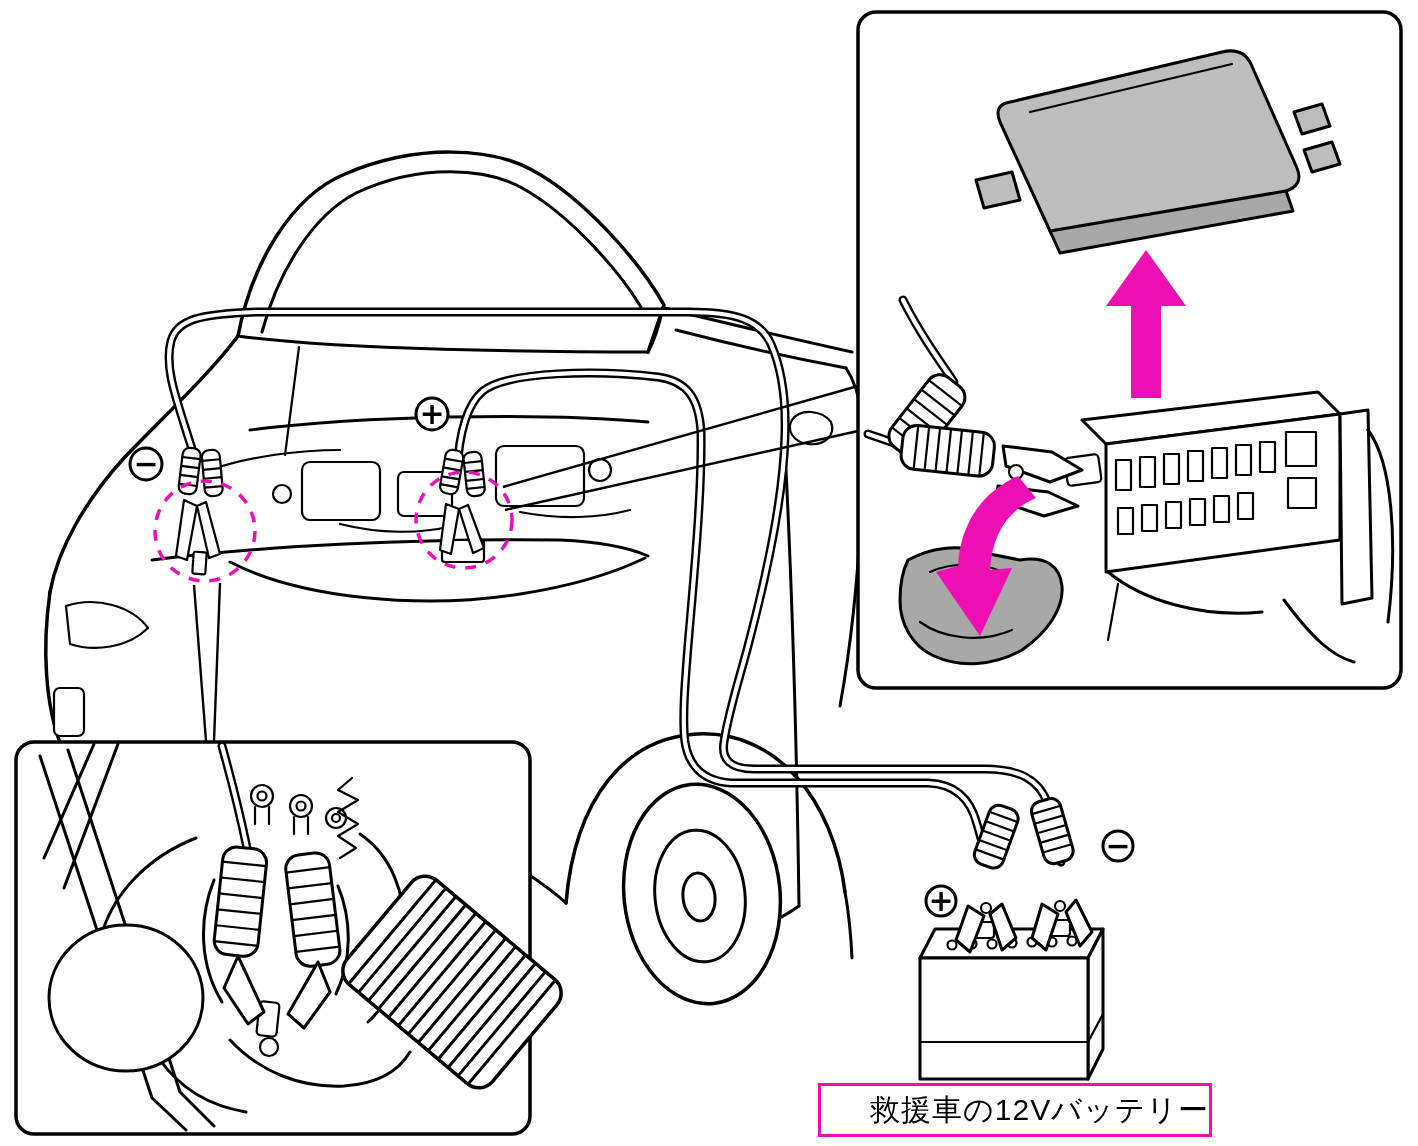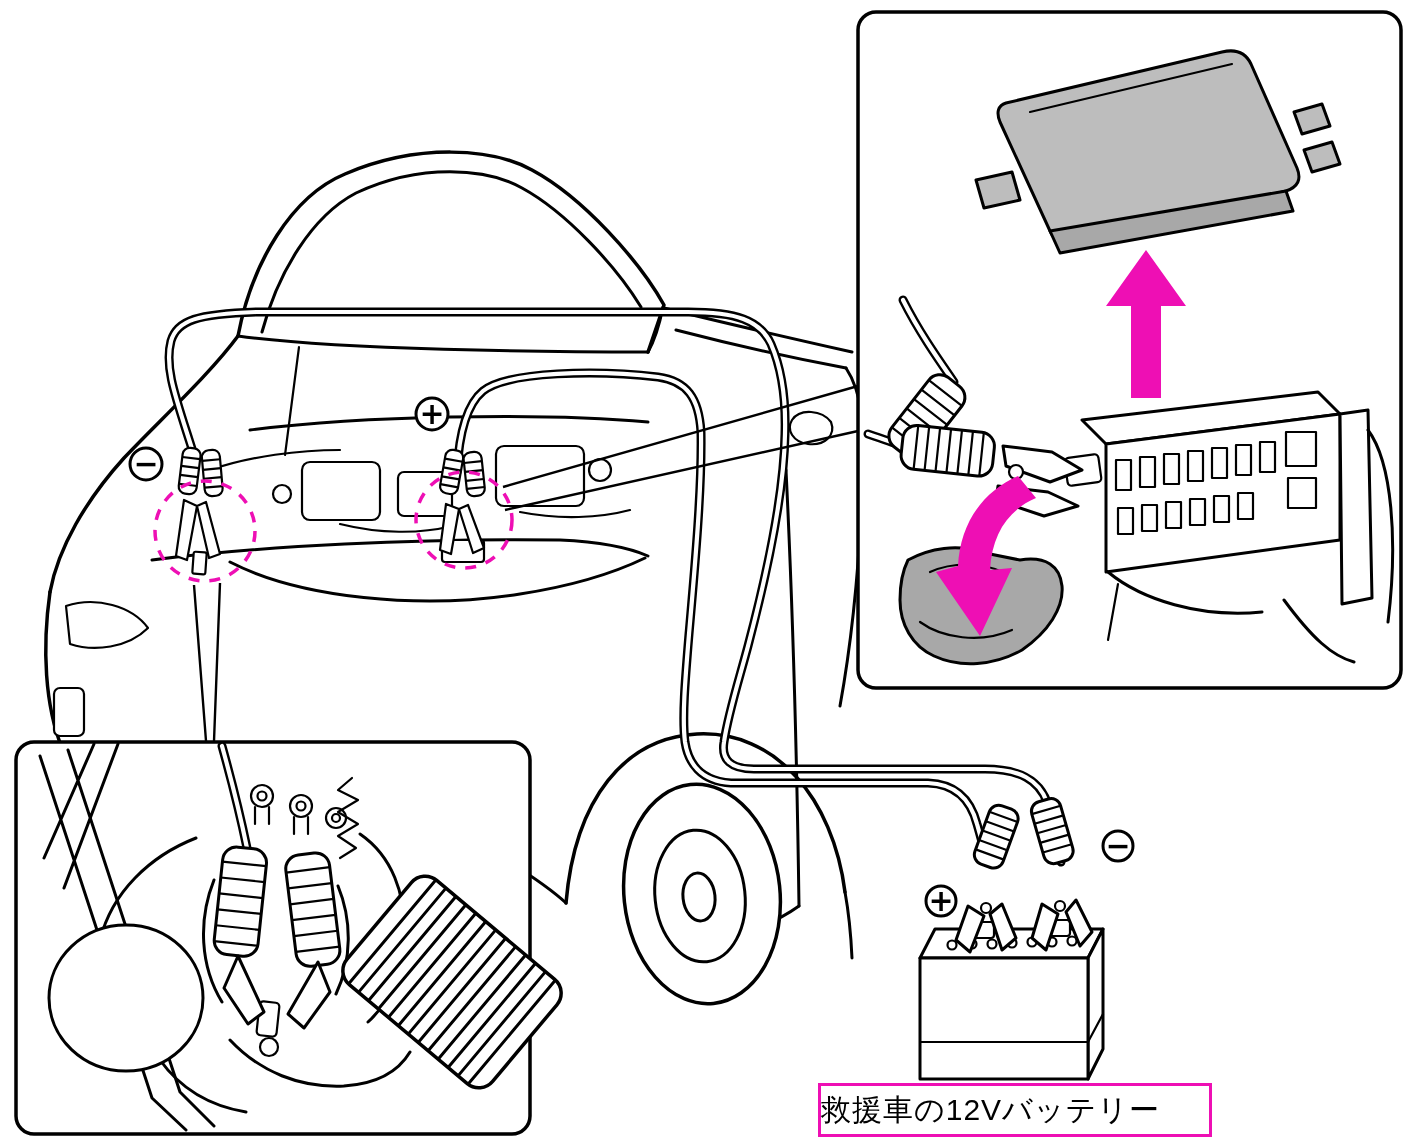--- a/index.html
+++ b/index.html
@@ -16,21 +16,21 @@
   .rib{fill:none;stroke:var(--line,#000);stroke-width:2.2;}
   .rib3{fill:none;stroke:var(--line,#000);stroke-width:3;}
   .thin{fill:none;stroke:var(--line,#000);stroke-width:2.4;}
   .hl-fill{fill:var(--highlight,#ee0fb4);stroke:none;}
   .hl-dash{fill:none;stroke:var(--highlight,#ee0fb4);stroke-width:3.5;stroke-dasharray:11 10;}
   .gray{fill:var(--coverGray,#bdbdbd);stroke:var(--line,#000);stroke-width:3;stroke-linejoin:round;}
   .gray2{fill:var(--bracketGray,#a8a8a8);stroke:var(--line,#000);stroke-width:3;stroke-linejoin:round;}
   .inset-box{fill:var(--background,#fff);stroke:var(--line,#000);stroke-width:3.5;}
   .sym{font-family:"DejaVu Sans",sans-serif;font-size:30px;font-weight:bold;text-anchor:middle;fill:var(--line,#000);}
   .label-box{position:absolute;left:818px;top:1083px;width:388px;height:48px;border:3px solid var(--highlight,#ee0fb4);
-             background:var(--background,#fff);display:flex;align-items:center;justify-content:flex-start;
+             background:var(--background,#fff);display:flex;align-items:center;justify-content:flex-end;
              font-size:30px;color:#000;letter-spacing:1px;white-space:nowrap;}
 </style>
 </head>
 <body>
 
 <div class="stage">
 <svg viewBox="0 0 1418 1146" width="1418" height="1146">
 
   <g>
     <path class="o35" d="M238,336 C252,262 292,196 345,174 C418,143 492,148 532,170 C584,198 640,262 664,305 L648,352"></path>

